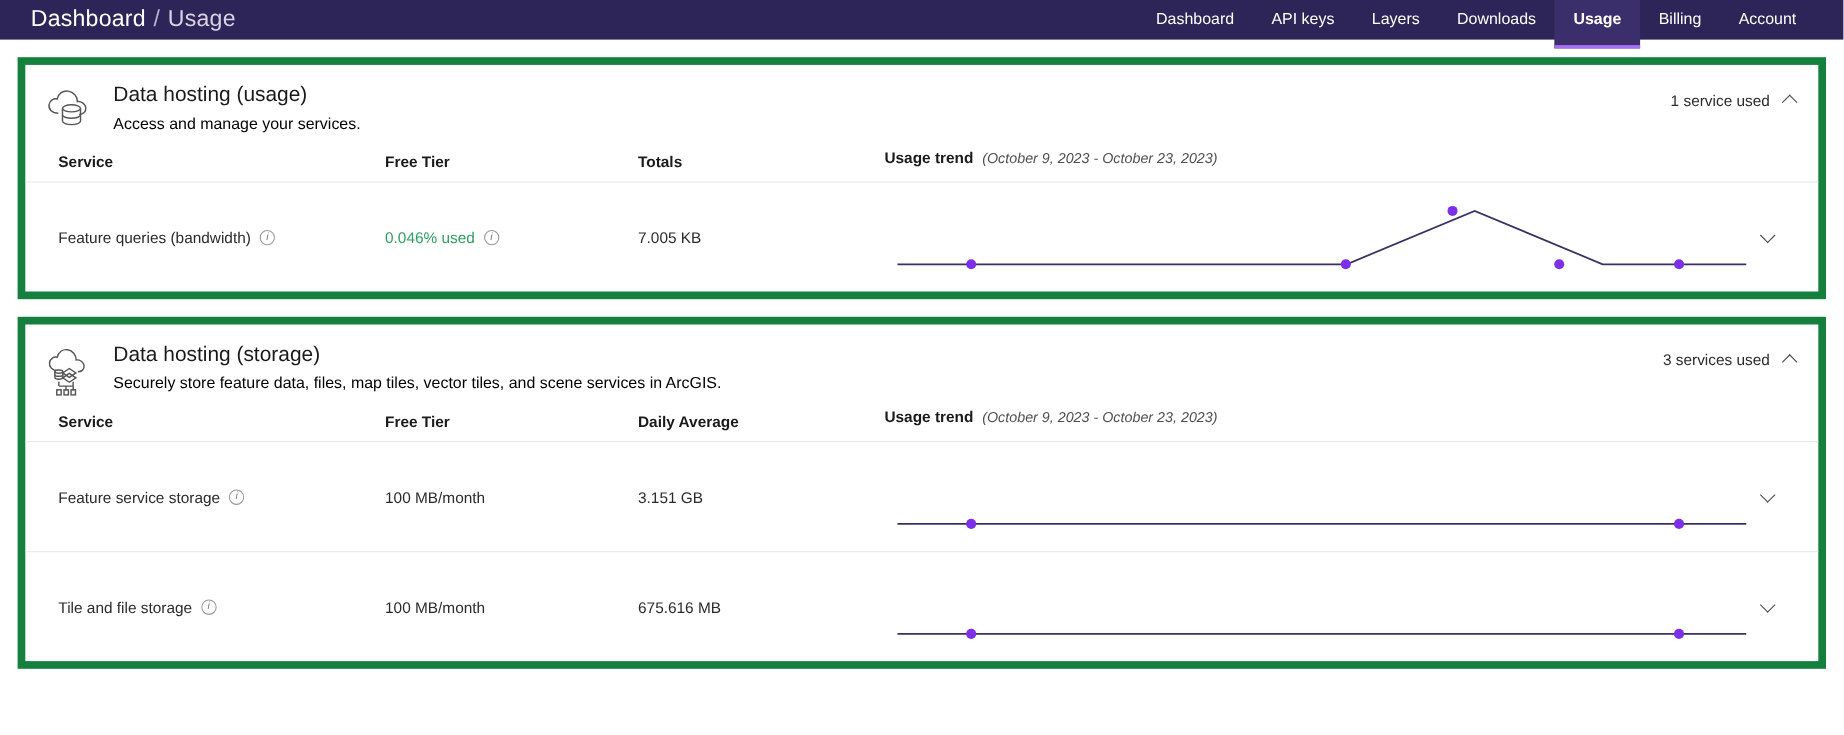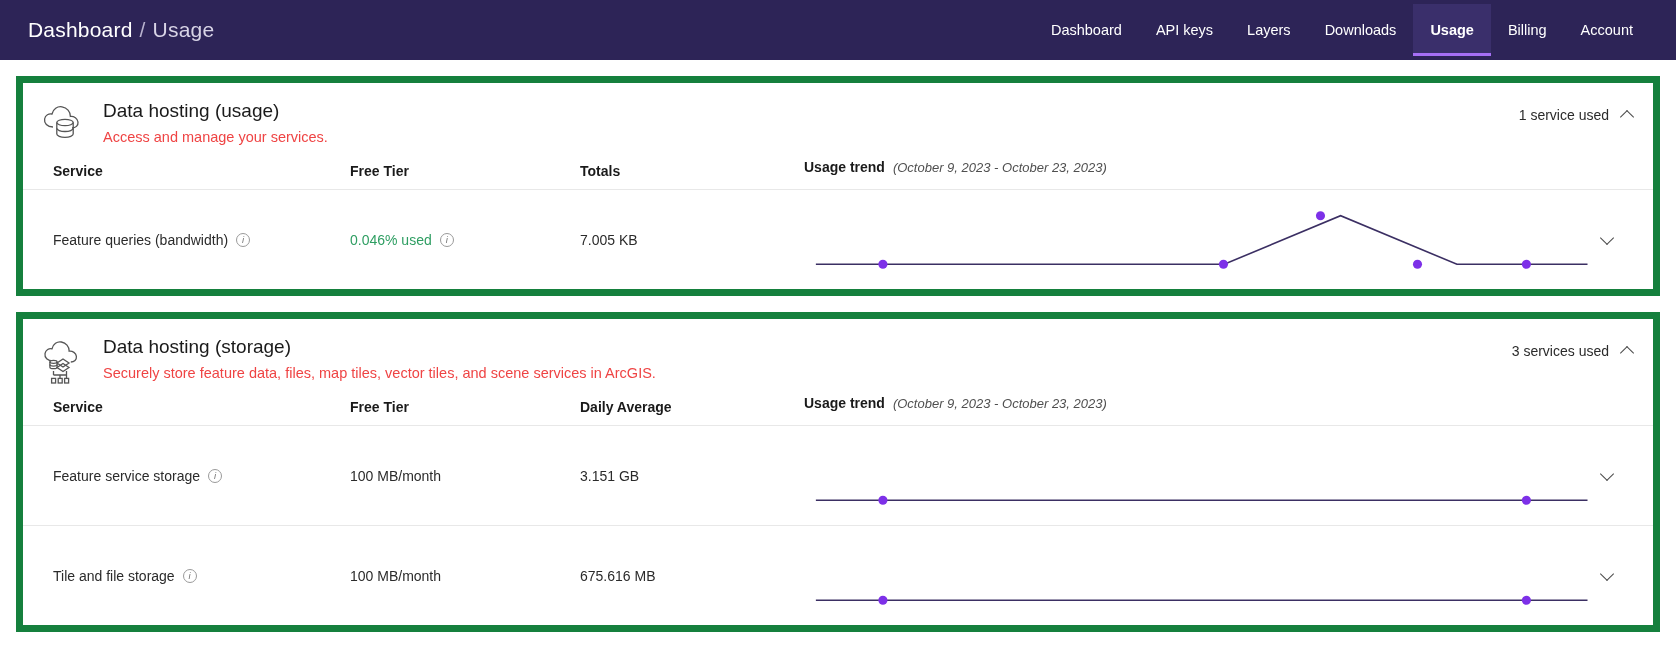--- a/index.html
+++ b/index.html
@@ -7,21 +7,21 @@
     margin: 0; padding: 0;
     width: 1676px; height: 668px;
     background: #ffffff;
     font-family: "Liberation Sans", sans-serif;
     overflow: hidden;
   }
 
   
   .topbar {
     position: relative;
-    height: 60px;
+    height: 36px;
     background: #2d2457;
     display: flex;
     align-items: center;
     justify-content: space-between;
     padding: 0 26px 0 28px;
   }
   .breadcrumb {
     font-size: 21px;
     color: #ffffff;
     letter-spacing: .2px;
@@ -89,21 +89,21 @@
   }
   .card-titles { margin-left: 16px; }
   .card-title {
     font-size: 19px;
     color: #1a1a1a;
     font-weight: 400;
     line-height: 24px;
   }
   .card-sub {
     font-size: 14.5px;
-    color: #ef4444;
+    color: #000000;
     margin-top: 4px;
     line-height: 20px;
   }
   .card-right {
     position: absolute;
     right: 18px;
     top: 24px;
     display: flex;
     align-items: center;
     gap: 12px;

